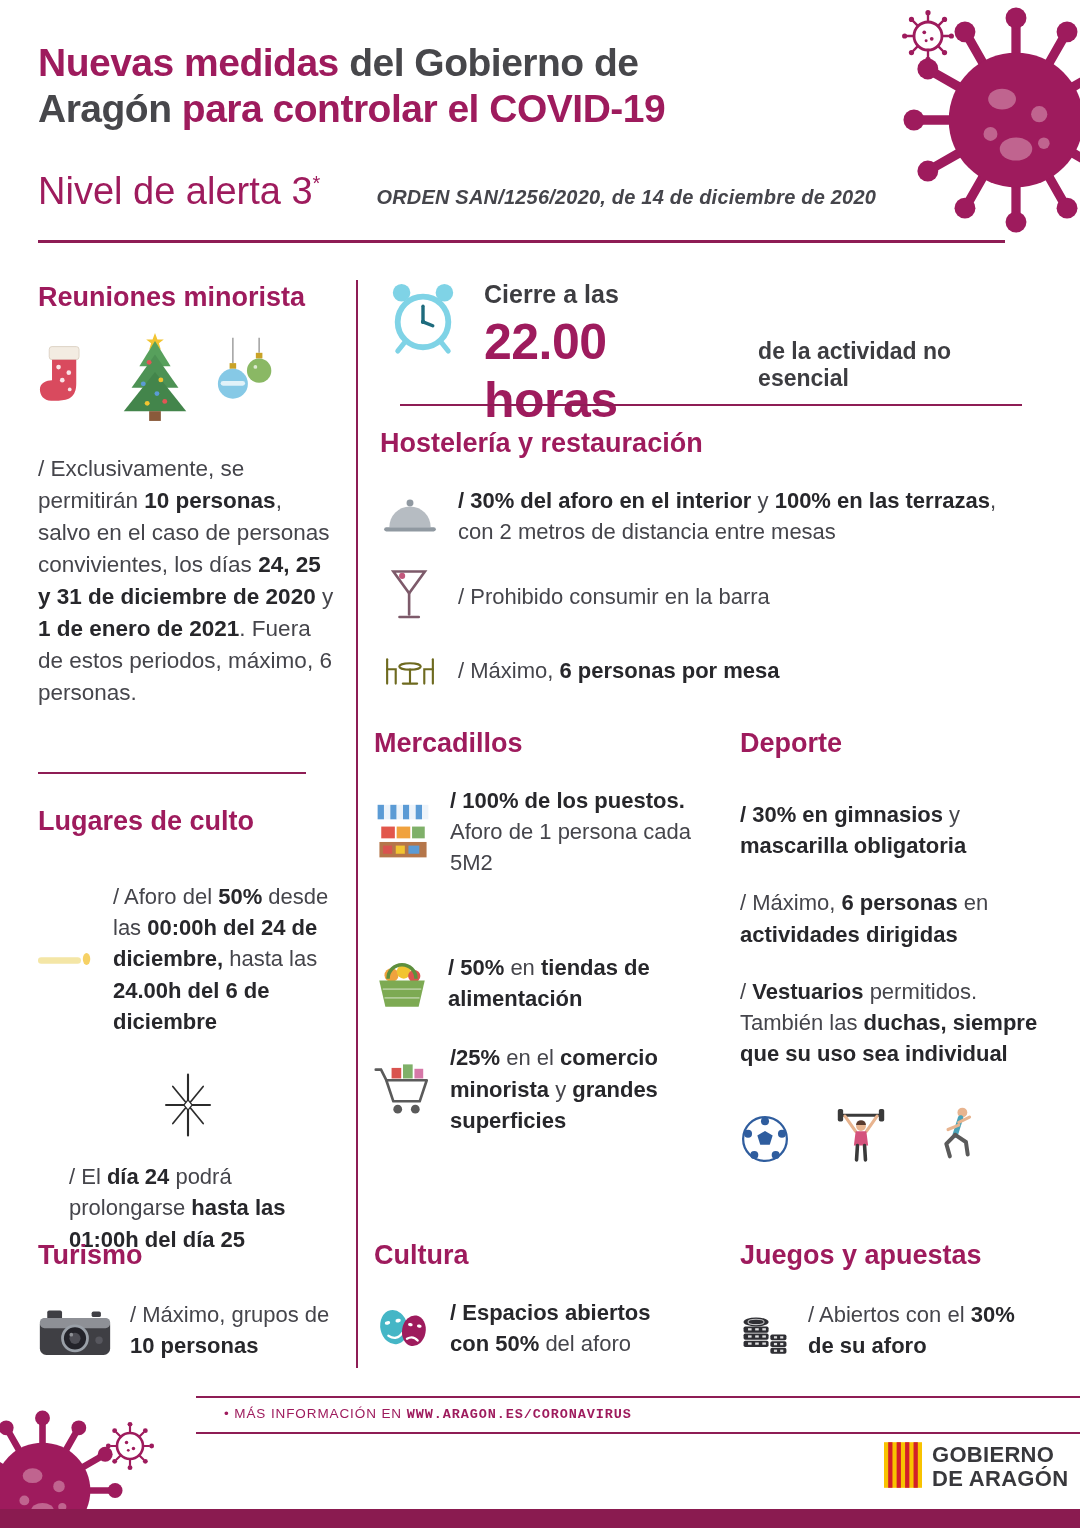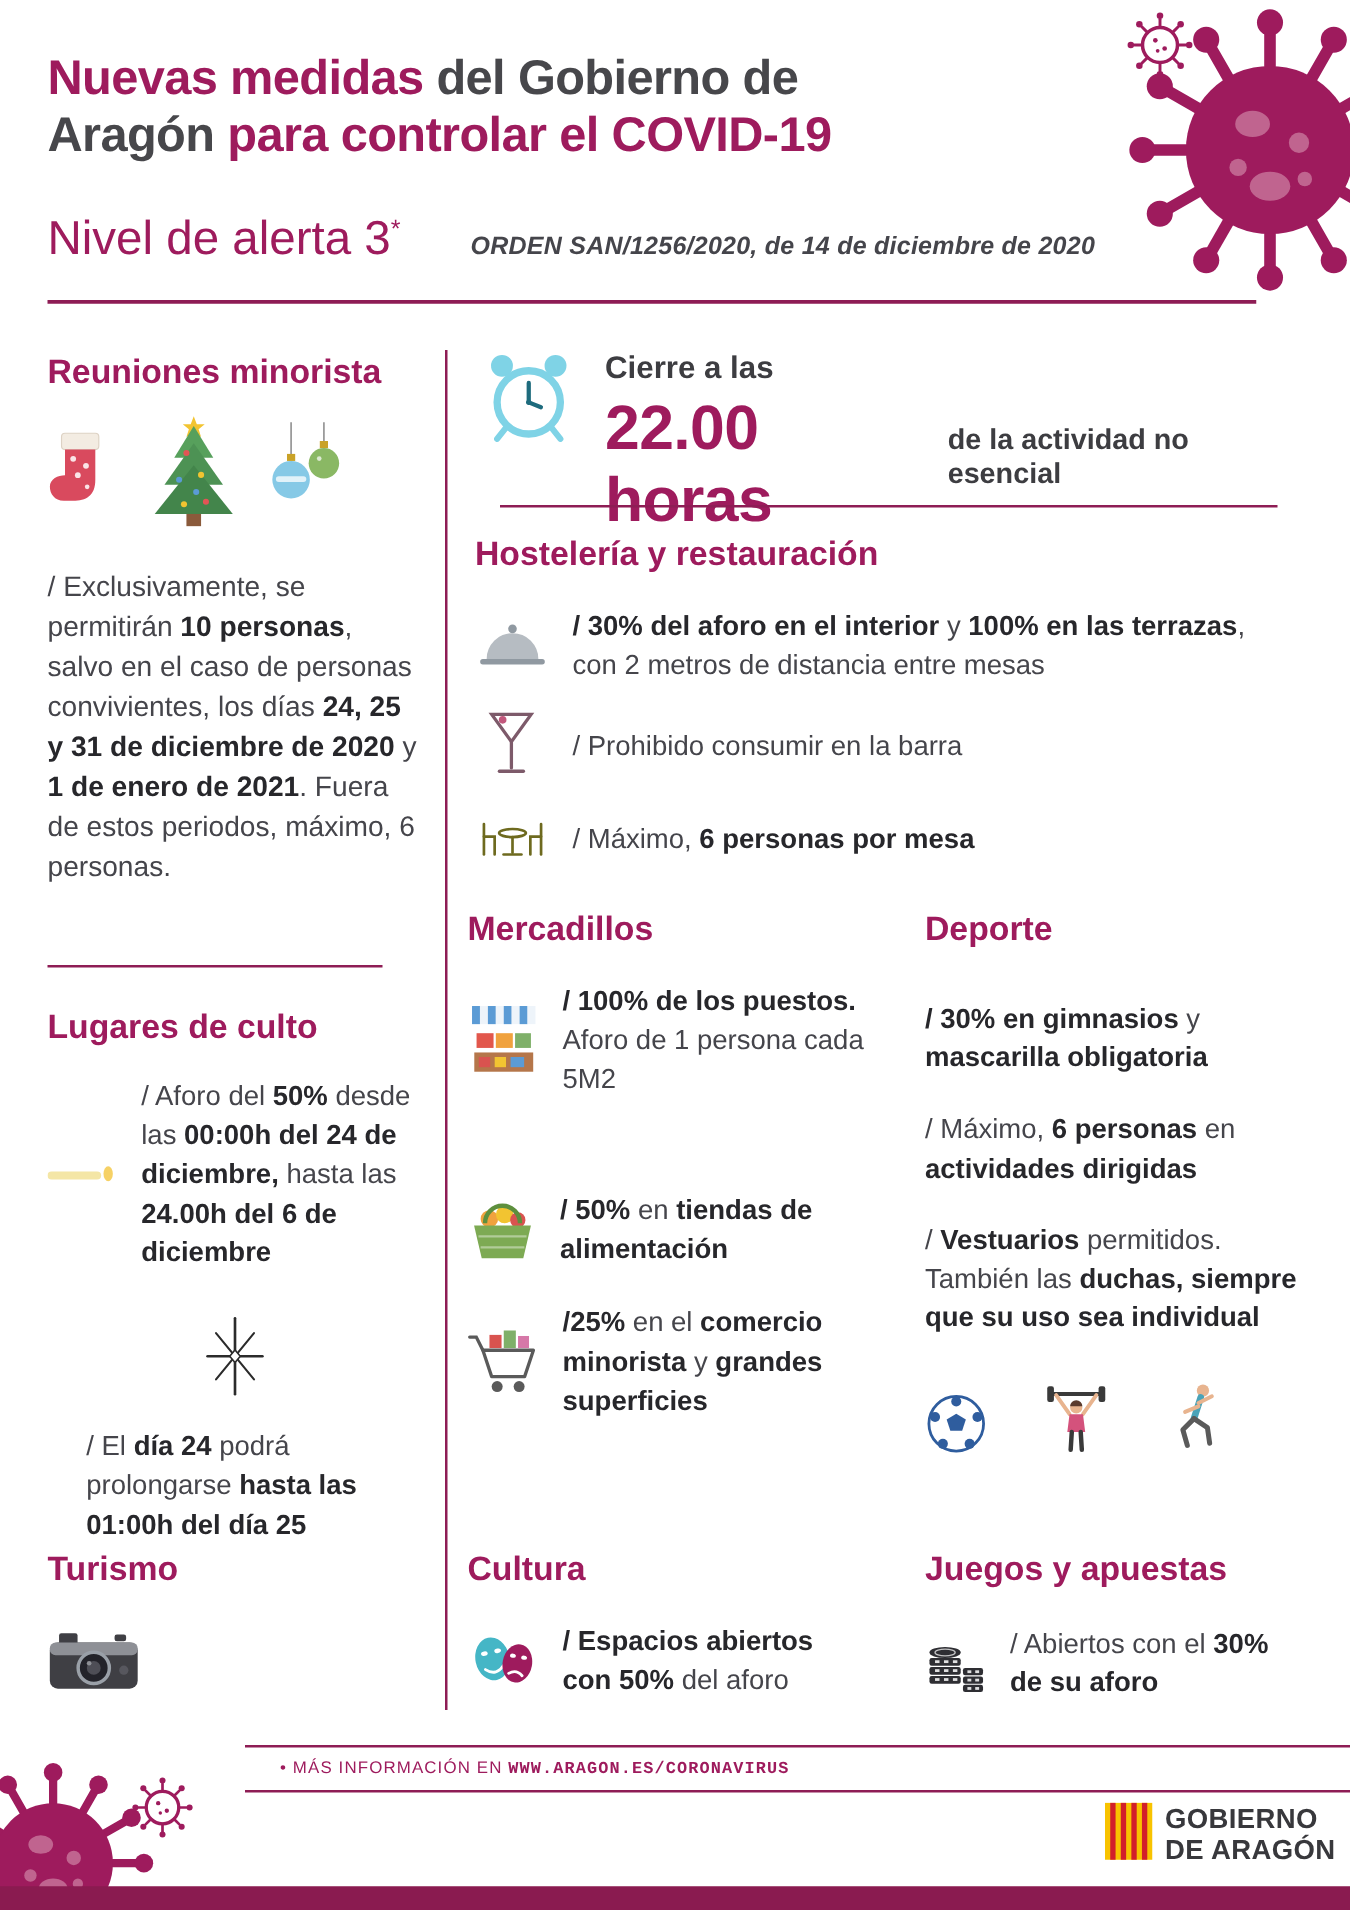--- a/index.html
+++ b/index.html
@@ -28,21 +28,21 @@
   
   .block{position:absolute;}
   .item{display:flex;gap:18px;align-items:center;}
   .item .icn{flex:0 0 auto;display:flex;justify-content:center;}
   .icon-row{display:flex;align-items:flex-end;gap:20px;margin-top:18px;}
   
   .reuniones{left:38px;top:282px;width:296px;}
   .reuniones .body{margin-top:26px;font-size:22.5px;}
   .left-rule{left:38px;top:772px;width:268px;height:2px;}
   .culto{left:38px;top:806px;width:300px;}
-  .culto .item1{margin-top:24px;gap:19px;}
+  .culto .item1{margin-top:44px;gap:19px;}
   .culto .item2{margin-top:30px;flex-direction:column;}
   .culto .body{width:238px;}
   .turismo{left:38px;top:1240px;width:310px;}
   .turismo .item{margin-top:28px;}
   
   .hosteleria{left:380px;top:428px;width:660px;}
   .hosteleria h2{margin-bottom:26px;}
   .hosteleria .item{margin-bottom:20px;}
   .hosteleria .item .icn{width:60px;}
   .hosteleria .body{max-width:576px;}
@@ -427,20 +427,21 @@
           <rect x="10" y="8" width="16" height="10" rx="2" fill="#3f3f44"></rect>
           <rect x="58" y="9" width="10" height="6" rx="2" fill="#3f3f44"></rect>
           <rect x="2" y="16" width="76" height="40" rx="7" fill="#3f3f44"></rect>
           <rect x="2" y="16" width="76" height="11" rx="5" fill="#8e9096"></rect>
           <circle cx="40" cy="38" r="13.5" fill="#23232a" stroke="#9aa0a8" stroke-width="3"></circle>
           <circle cx="40" cy="38" r="6" fill="#4e4e56"></circle>
             <circle cx="36" cy="34" r="2" fill="#8e9096"></circle>
           <circle cx="66" cy="40" r="4" fill="#57575e"></circle>
         </svg>
       </span>
+      <p class="body"><span>/ Máximo, grupos de </span><b>10 personas</b></p>
     </div>
   </section>
 
   <section class="block cultura">
     <h2>Cultura</h2>
     <div class="item">
       <span class="icn">
         <svg width="58" height="54" viewBox="0 0 64 58">
           <g transform="rotate(-12 22 28)">
             <ellipse cx="22" cy="28" rx="15" ry="19" fill="#45b6c6"></ellipse>

